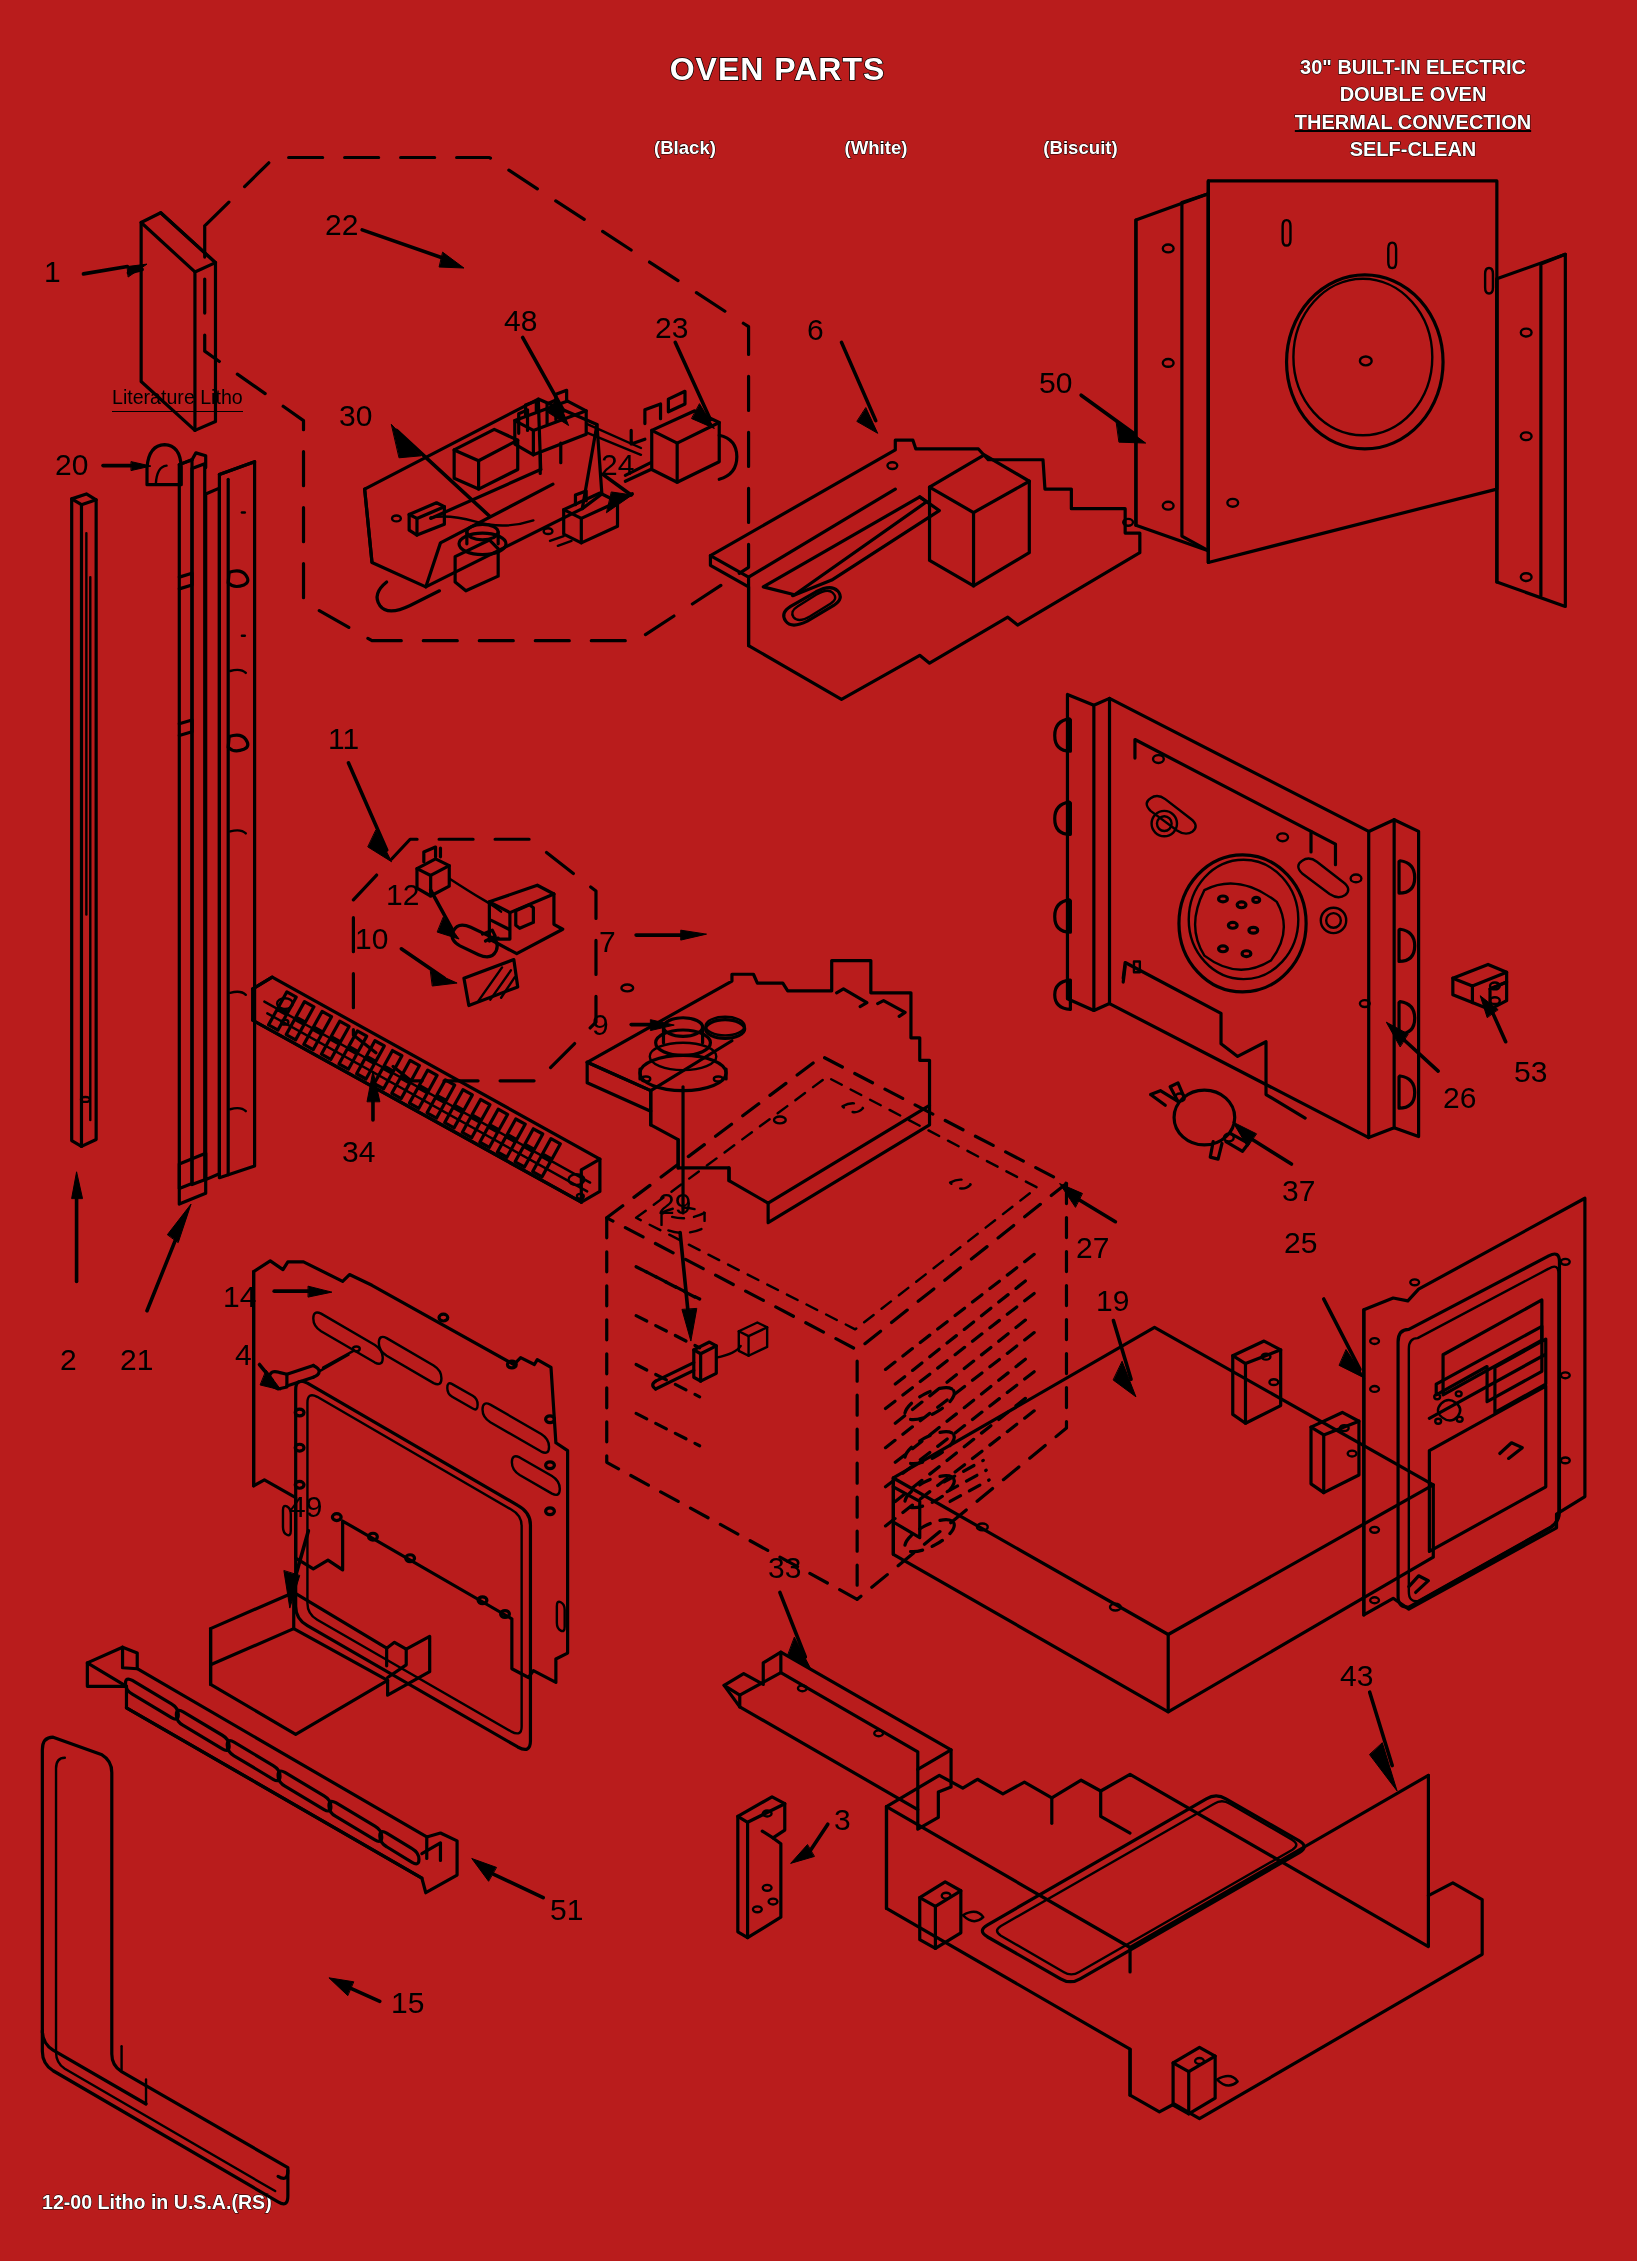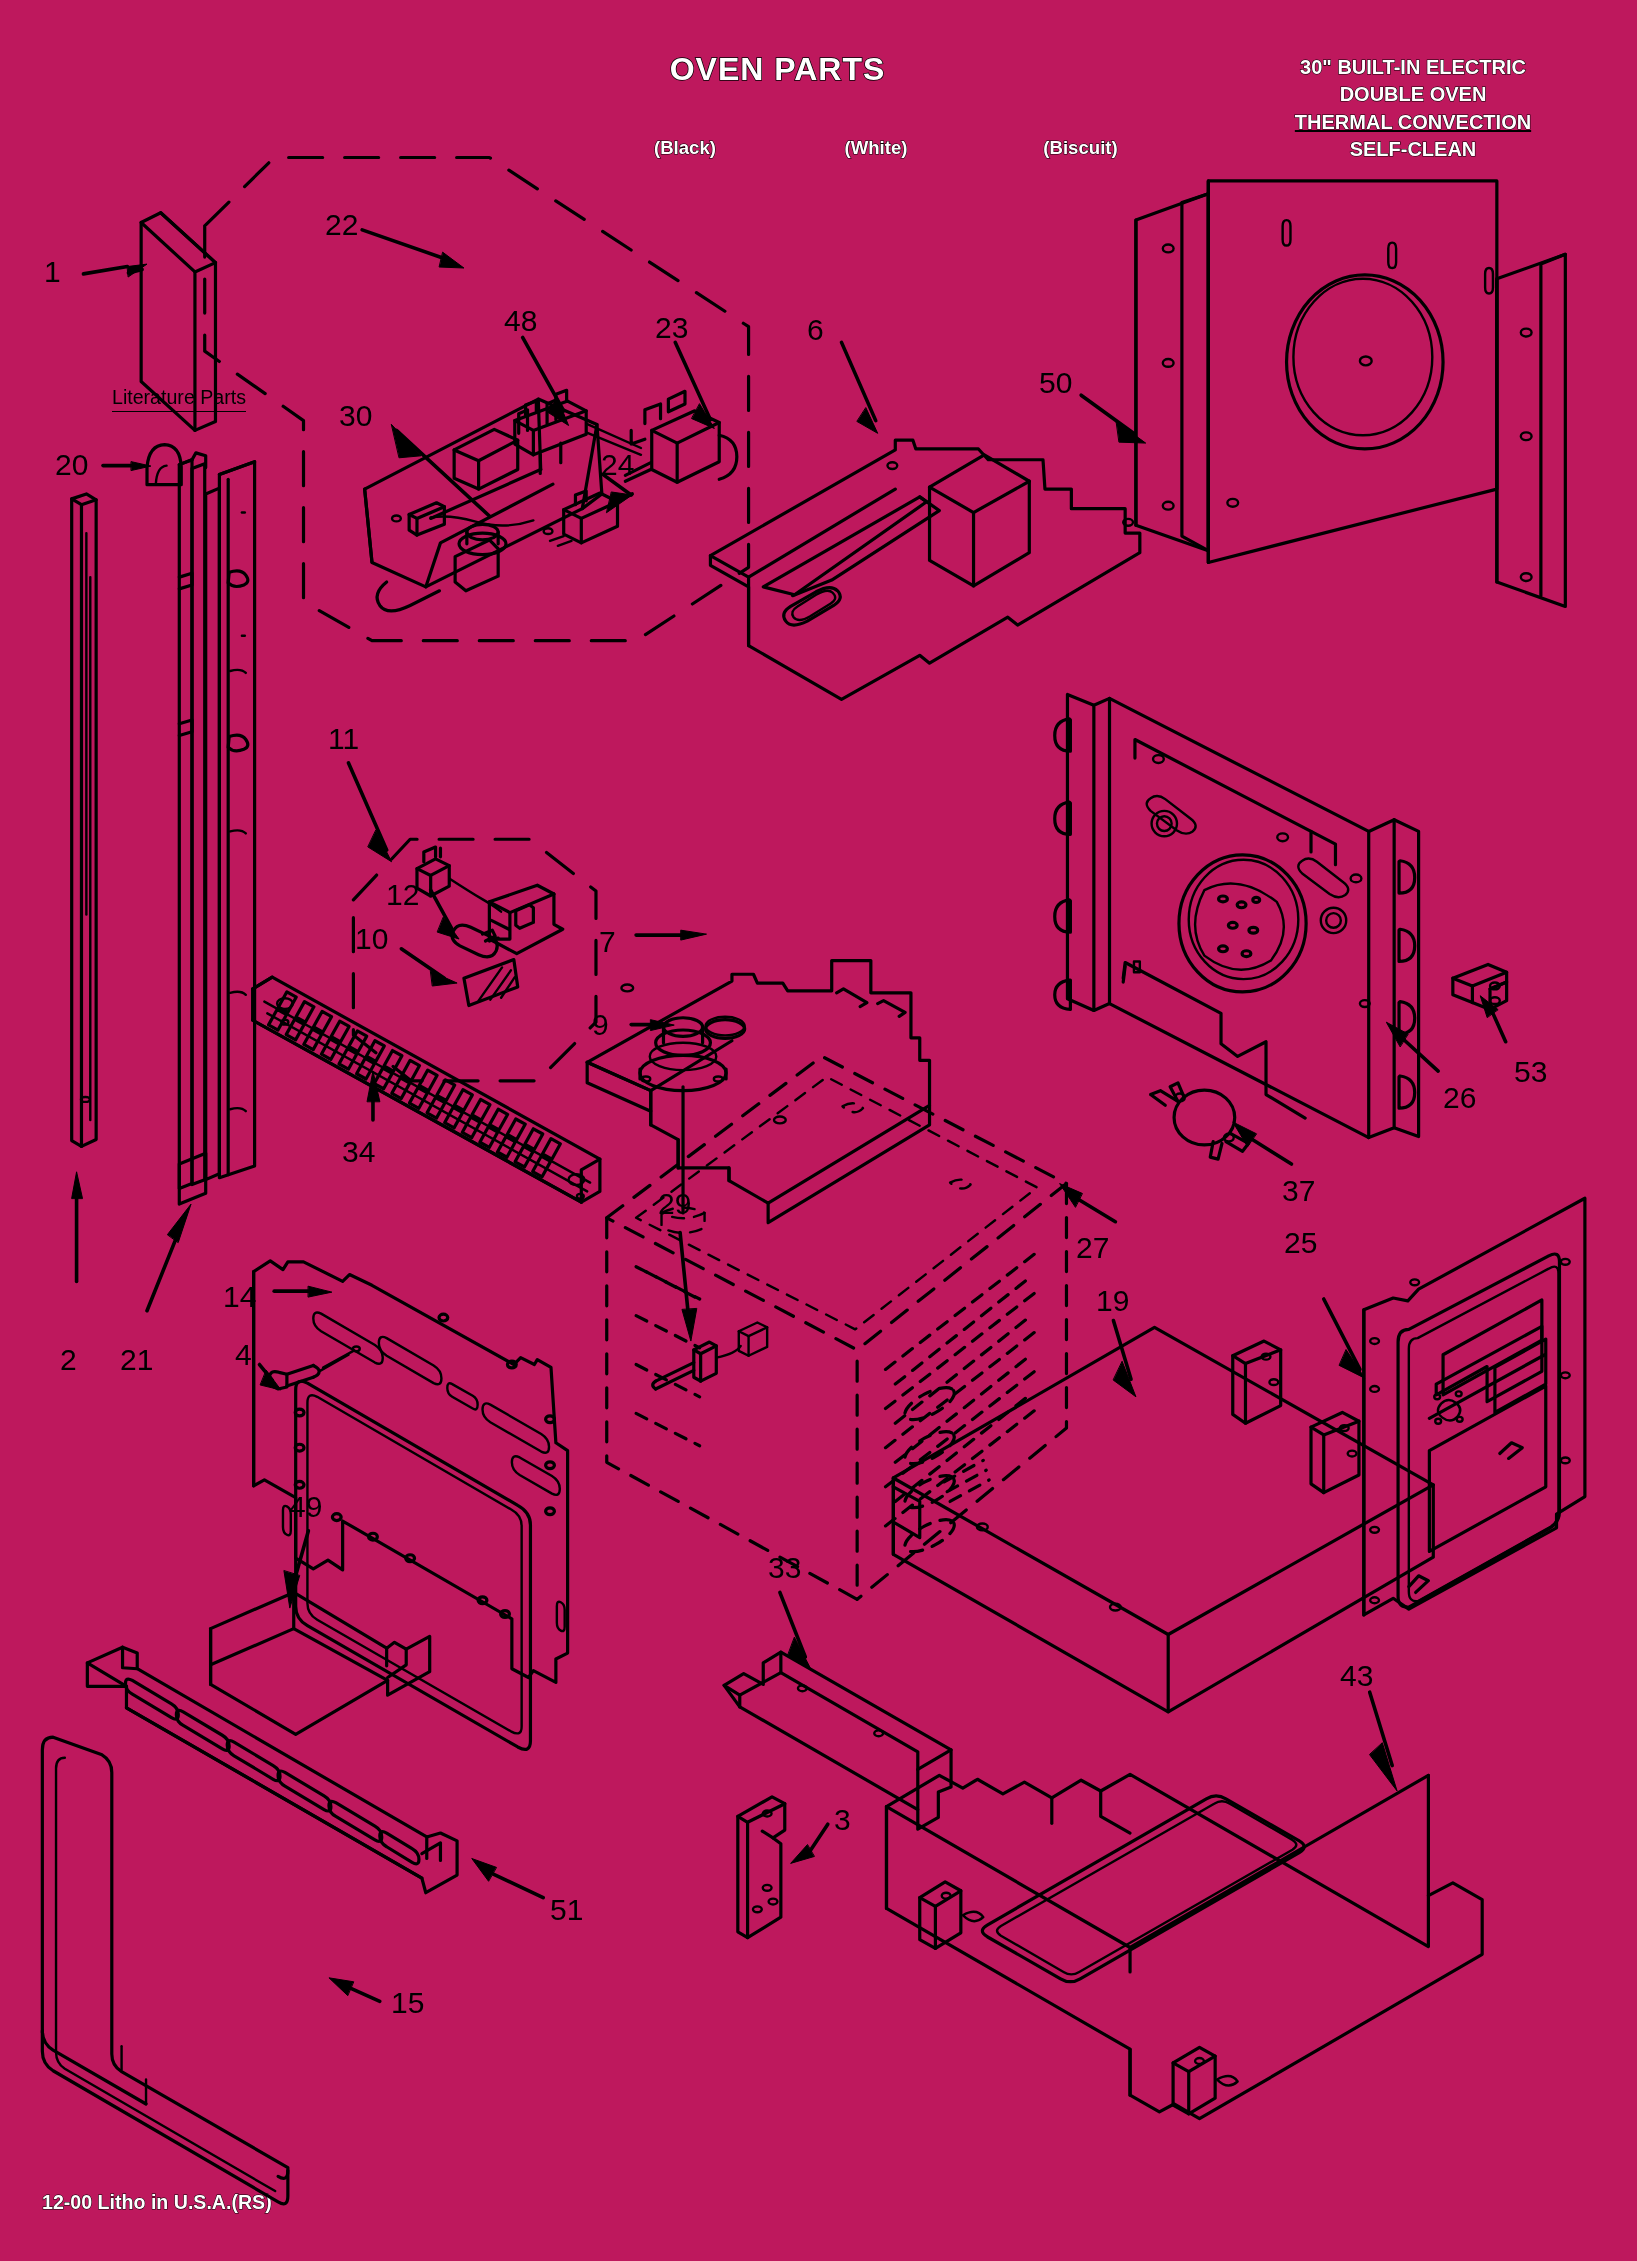--- a/index.html
+++ b/index.html
@@ -8,21 +8,21 @@
     background: #ffffff;
   }
   body {
     font-family: "Liberation Sans", sans-serif;
     color: #000000;
   }
   #page {
     position: relative;
     width: 1638px;
     height: 2261px;
-    background: #be185d;
+    background: #b91c1c;
     overflow: hidden;
   }
 
   
   .hdr-title {
     position: absolute;
     font-weight: bold;
     letter-spacing: 1px;
     text-align: center;
     white-space: nowrap;
@@ -128,21 +128,21 @@
 
   <div class="hdr-color" style="left:631px; top:137px; width:108px; font-size:18.6px;">(Black)</div>
   <div class="hdr-color" style="left:822px; top:137px; width:108px; font-size:18.6px;">(White)</div>
   <div class="hdr-color" style="left:1017px; top:137px; width:127px; font-size:18.6px;">(Biscuit)</div>
 
   <div class="hdr-right" style="left:1237px; top:55px; width:352px; font-size:20px;">30" BUILT-IN ELECTRIC</div>
   <div class="hdr-right" style="left:1237px; top:82px; width:352px; font-size:20px;">DOUBLE OVEN</div>
   <div class="hdr-right" style="left:1237px; top:110px; width:352px; font-size:20px;text-decoration:underline;">THERMAL CONVECTION</div>
   <div class="hdr-right" style="left:1237px; top:137px; width:352px; font-size:20px;">SELF-CLEAN</div>
 
-  <div class="group-label" style="left:112px; top:386px;">Literature Parts</div>
+  <div class="group-label" style="left:112px; top:386px;">Literature Litho</div>
 
   <div class="footer-note" style="left:42px; top:2191px; font-size:19.6px;">12-00 Litho in U.S.A.(RS)</div>
 
   <svg id="art" viewBox="0 0 3348 4623">
 
     <g>
       <polygon points="288,455 328,435 440,537 440,862 398,880 288,780"></polygon>
       <polyline points="328,435 440,537"></polyline>
       <polyline points="440,537 398,556 398,880"></polyline>
       <polyline points="288,455 398,556"></polyline>

